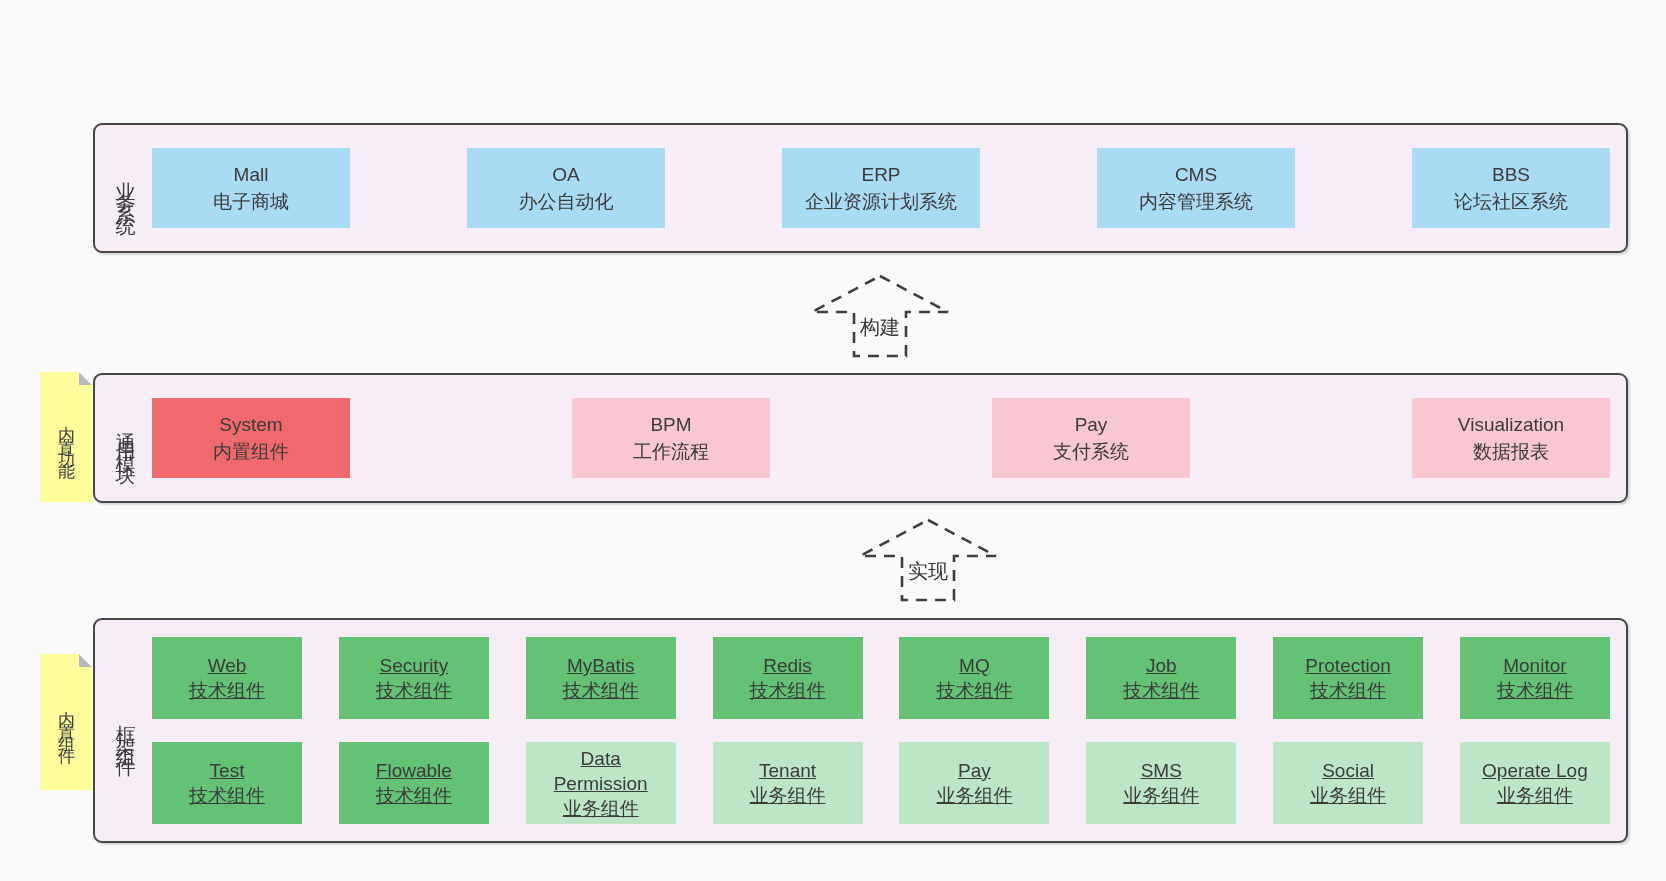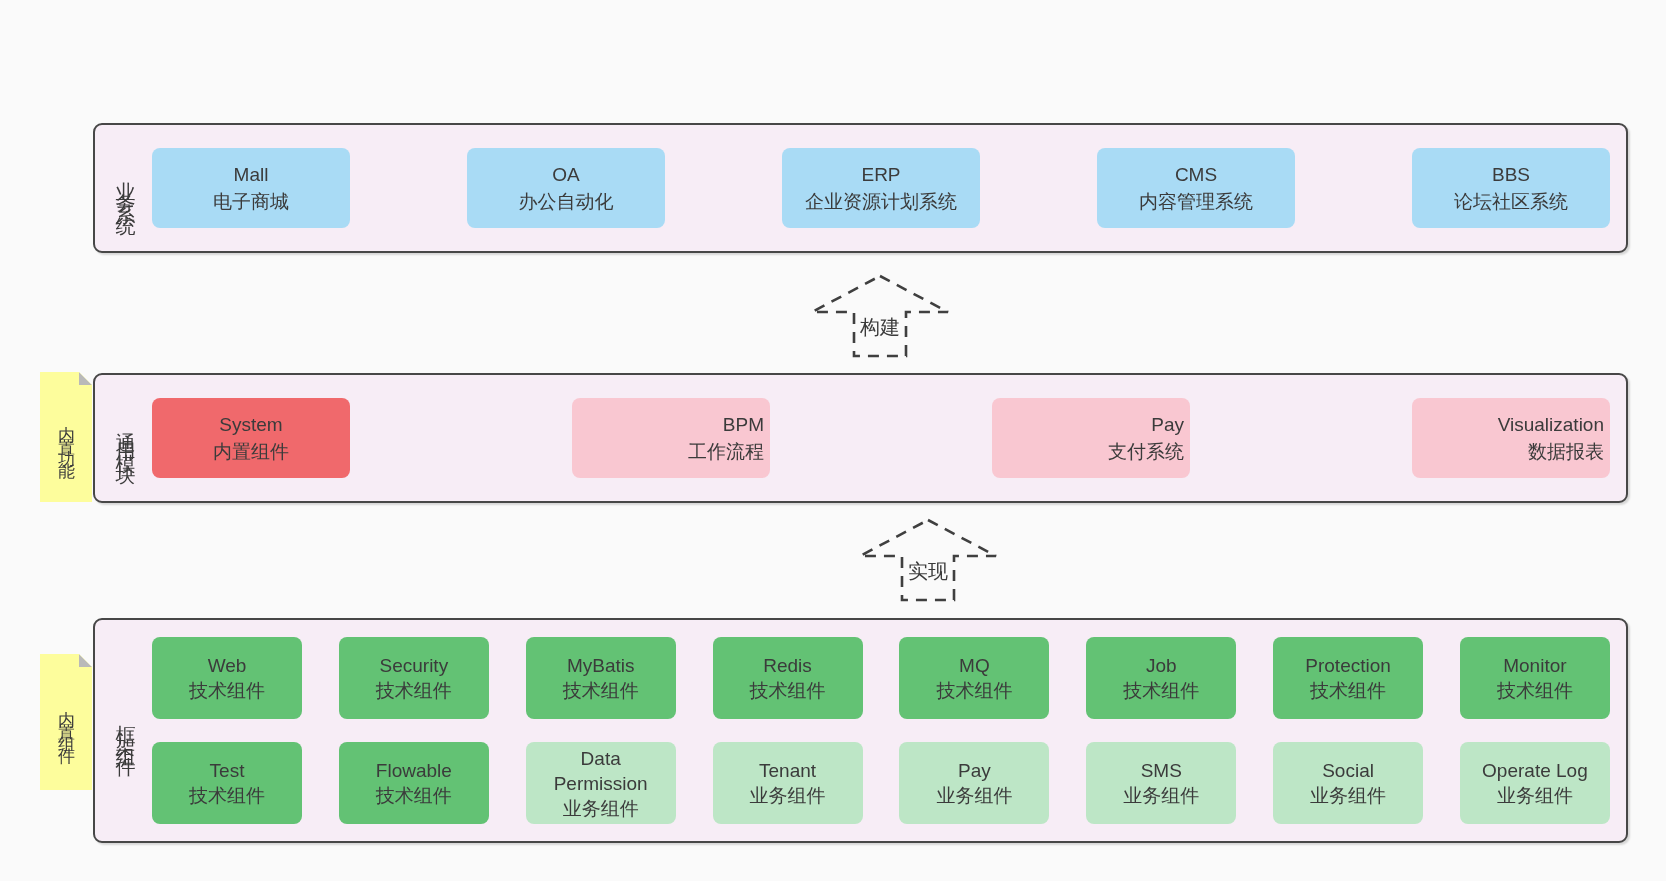--- a/index.html
+++ b/index.html
@@ -30,33 +30,33 @@
   }
 
   .panel-content{
     position:absolute; left:57px; right:16px; top:0; bottom:0;
     display:flex; align-items:center; justify-content:space-between;
   }
   .panel-grid{
     position:absolute; left:57px; right:16px; top:0; bottom:0;
     display:grid; grid-template-columns:repeat(8,150px);
     grid-template-rows:82px 82px; row-gap:23px;
-    justify-content:space-between; align-content:center;
+    justify-content:space-between; align-content:center;text-decoration:underline;
   }
 
   .box{
     display:flex; flex-direction:column; align-items:center; justify-content:center;
-    text-align:center; border-radius:8px; color:var(--text);
+    text-align:center; border-radius:0; color:var(--text);
     font-size:19px; line-height:27px; padding:18px 6px;
   }
   .panel-content .box{width:198px; height:80px;}
   .panel-grid .box{width:150px; height:82px; line-height:25px;}
   .box.b{background:var(--box-blue);}
   .box.r{background:var(--box-red);}
-  .box.p{background:var(--box-pink);align-items:flex-end;}
+  .box.p{background:var(--box-pink);}
   .box.g{background:var(--box-green);}
   .box.lg{background:var(--box-light-green);}
 
   .note{
     position:absolute; left:40px; width:52px;
     background:var(--note-bg); box-shadow:2px 2px 2px rgba(0,0,0,0.12);
     clip-path:polygon(0 0, calc(100% - 13px) 0, 100% 13px, 100% 100%, 0 100%);
     display:flex; align-items:center; justify-content:center;
   }
   #note-features{top:372px; height:130px;}

